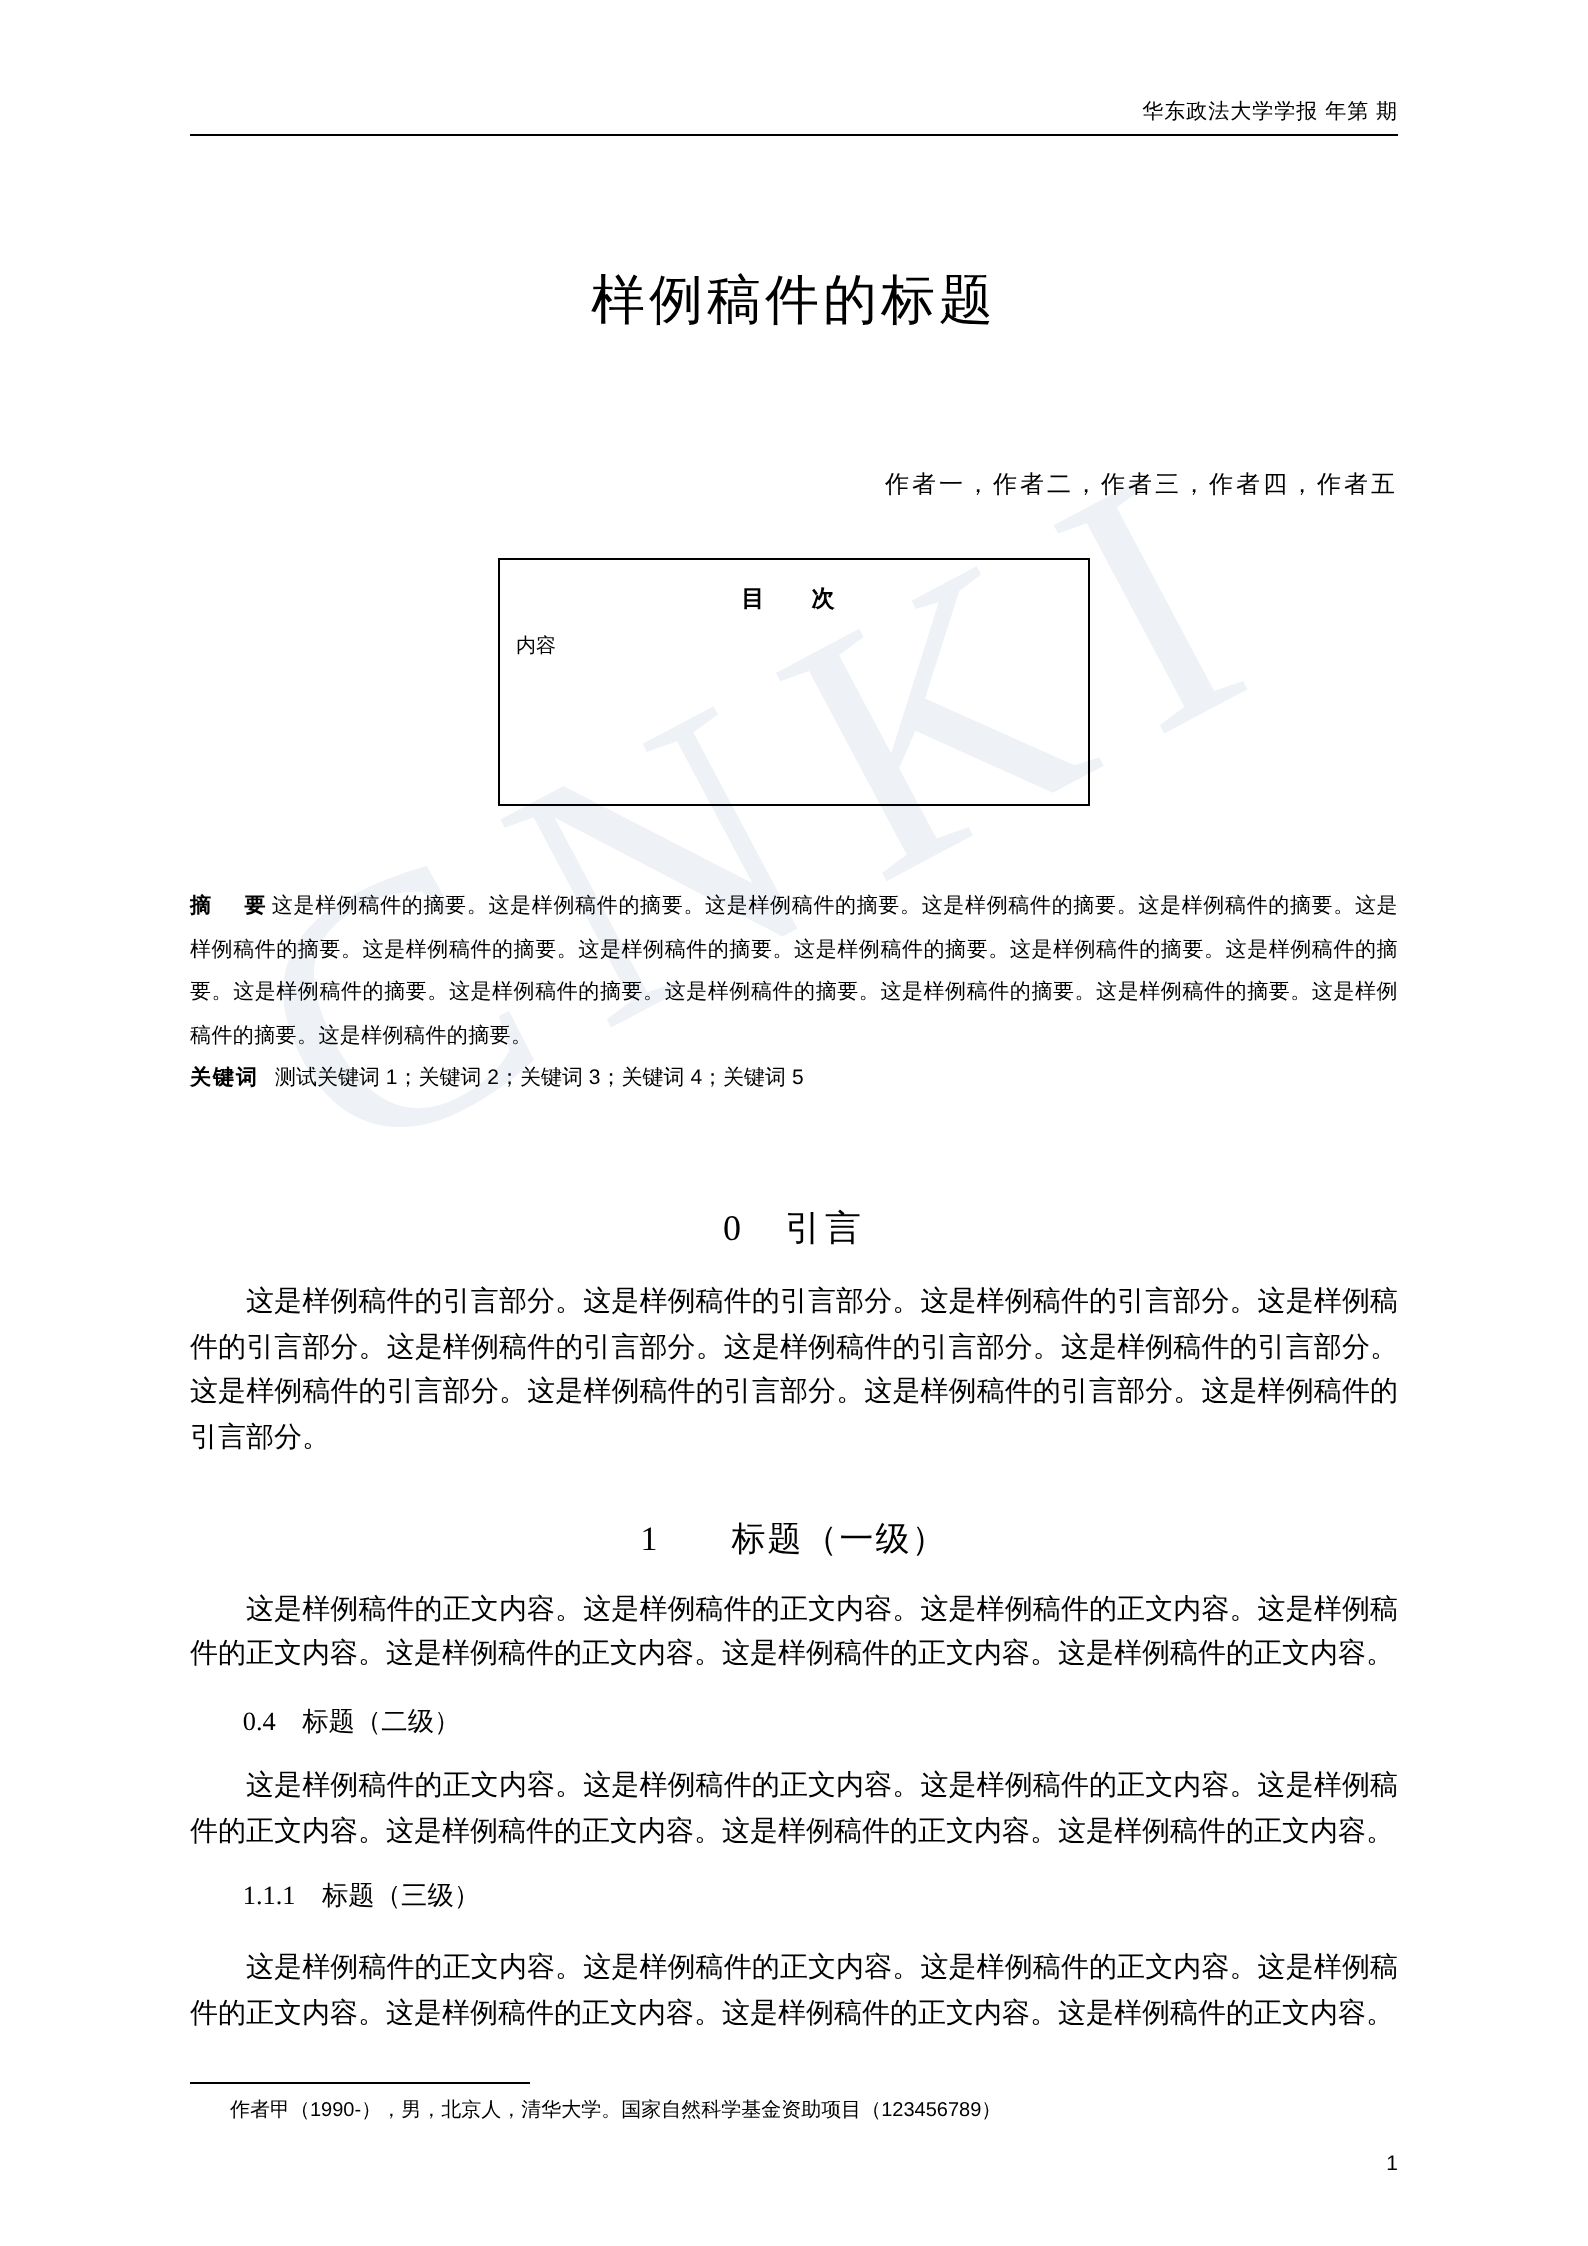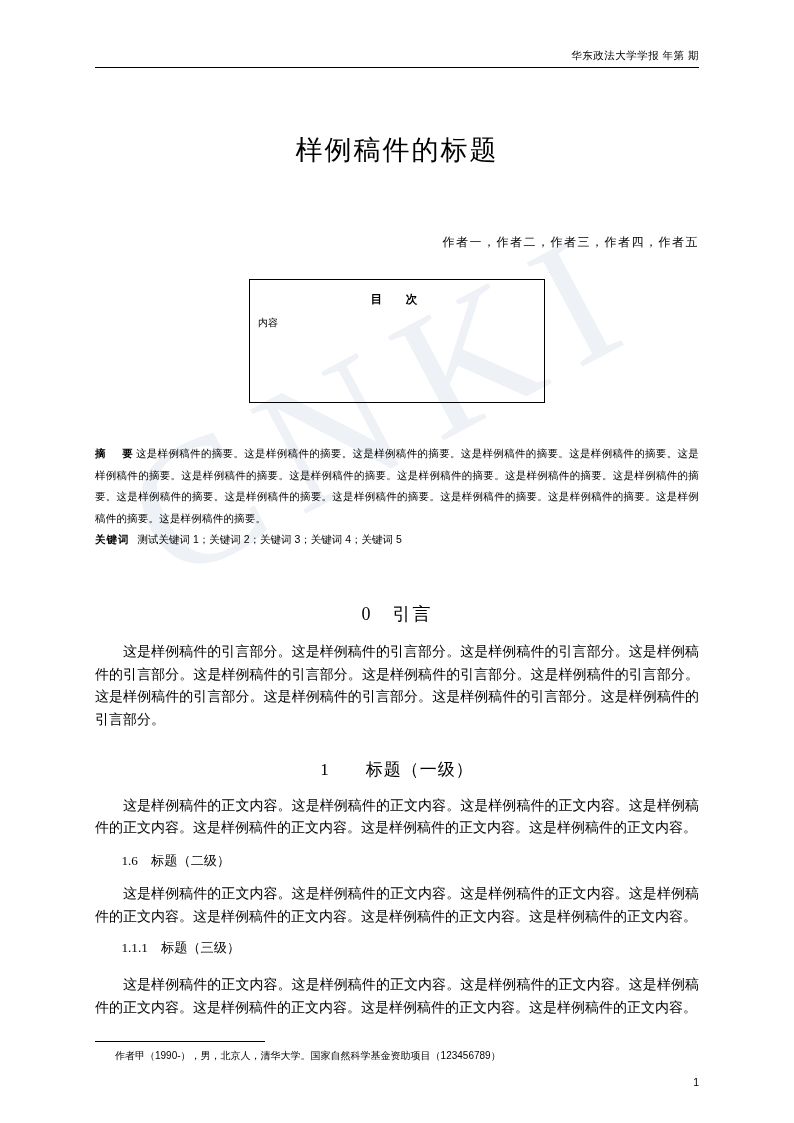--- a/index.html
+++ b/index.html
@@ -225,21 +225,21 @@
     <div class="keywords">
       <span class="kw-label">关键词</span><span>测试关键词 1；关键词 2；关键词 3；关键词 4；关键词 5</span>
     </div>
 
     <h2 class="sec0">0　引言</h2>
     <p class="para">这是样例稿件的引言部分。这是样例稿件的引言部分。这是样例稿件的引言部分。这是样例稿件的引言部分。这是样例稿件的引言部分。这是样例稿件的引言部分。这是样例稿件的引言部分。这是样例稿件的引言部分。这是样例稿件的引言部分。这是样例稿件的引言部分。这是样例稿件的引言部分。</p>
 
     <h2 class="h1">1　　标题（一级）</h2>
     <p class="para">这是样例稿件的正文内容。这是样例稿件的正文内容。这是样例稿件的正文内容。这是样例稿件的正文内容。这是样例稿件的正文内容。这是样例稿件的正文内容。这是样例稿件的正文内容。</p>
 
-    <h3 class="h2">1.6　标题（二级）</h3>
+    <h3 class="h2">0.4　标题（二级）</h3>
     <p class="para">这是样例稿件的正文内容。这是样例稿件的正文内容。这是样例稿件的正文内容。这是样例稿件的正文内容。这是样例稿件的正文内容。这是样例稿件的正文内容。这是样例稿件的正文内容。</p>
 
     <h4 class="h3">1.1.1　标题（三级）</h4>
     <p class="para">这是样例稿件的正文内容。这是样例稿件的正文内容。这是样例稿件的正文内容。这是样例稿件的正文内容。这是样例稿件的正文内容。这是样例稿件的正文内容。这是样例稿件的正文内容。</p>
 
   </div>
 
   <div class="footnote-wrap">
     <div class="footnote-rule"></div>
     <div class="footnote">作者甲（1990-），男，北京人，清华大学。国家自然科学基金资助项目（123456789）</div>

